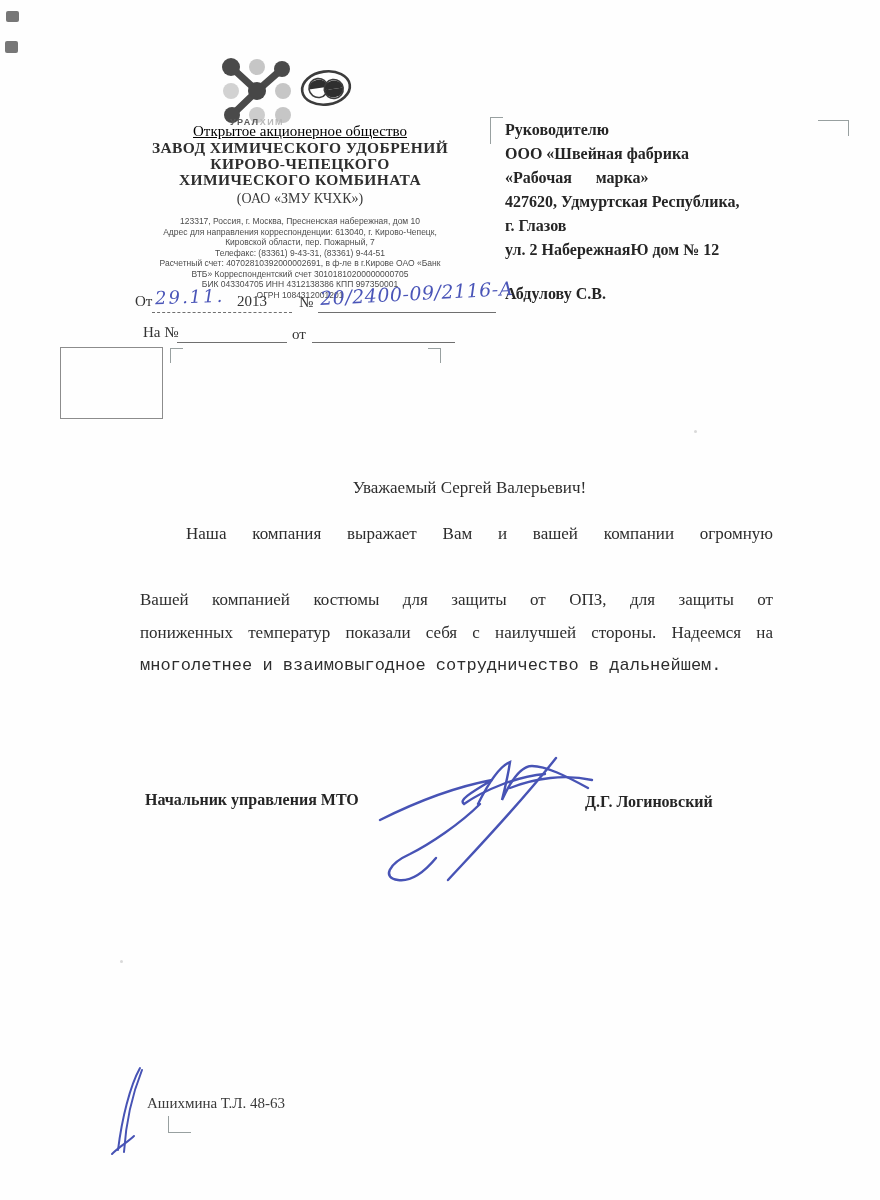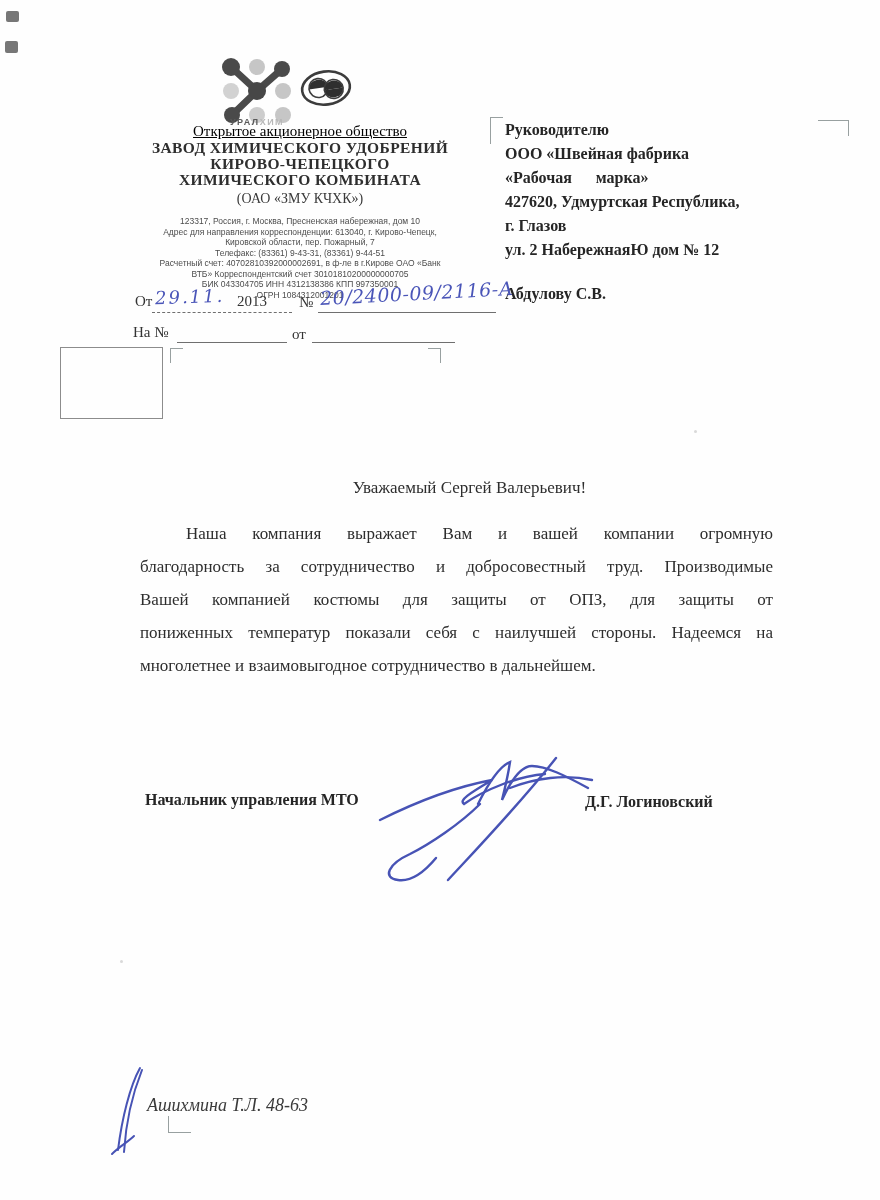--- a/index.html
+++ b/index.html
@@ -21,23 +21,23 @@
   .ref-label{font-size:15px;color:#333;text-align:center;}
   .hand{font-family:"DejaVu Serif",serif;font-style:italic;color:#4a55b8;}
   .uline{border-bottom:1px solid #6f6f6f;height:1px;}
   
   .corner{border-color:#98a0a0;border-style:solid;border-width:0;}
   .stamp-box{border:1px solid #8c8c8c;background:transparent;}
   
   .salutation{left:153px;top:478px;width:633px;text-align:center;font-size:17px;color:#2d2d2d;}
   .body-line{left:140px;width:633px;font-size:17px;color:#2d2d2d;text-align:justify;text-align-last:justify;}
   .body-line.first{text-indent:46px;}
-  .body-line.last{text-align-last:left;}
+  .body-line.last{text-align-last:left;font-family:Liberation Mono, monospace;}
   .sig-label{font-size:16px;font-weight:bold;color:#252525;}
-  .executor{font-size:18px;color:#3a3a3a;font-style:italic;}
+  .executor{font-size:15px;color:#3a3a3a;}
   .speck{background:#d9d9d9;border-radius:50%;}
   .topmark{background:#5f5f5f;border-radius:2px;opacity:.85;}
 </style>
 </head>
 <body>
 
 <div id="page">
 
   <div class="abs topmark" style="left:6px;top:11px;width:13px;height:11px;"></div>
   <div class="abs topmark" style="left:5px;top:41px;width:13px;height:12px;"></div>
@@ -105,32 +105,31 @@
   </div>
 
   <span class="abs ref-label" style="left:135px;top:293px;">От</span>
   <span class="abs hand" style="left:155px;top:286px;font-size:18px;transform:rotate(-2deg);letter-spacing:2px;">29.11.</span>
   <span class="abs ref-label" style="left:237px;top:293px;">2013</span>
   <div class="abs uline" style="left:152px;top:311px;width:140px;border-bottom-style:dashed;"></div>
   <span class="abs ref-label" style="left:299px;top:294px;">№</span>
   <span class="abs hand" style="left:320px;top:282px;font-size:19px;transform:rotate(-3deg);letter-spacing:.5px;">20/2400-09/2116-А</span>
   <div class="abs uline" style="left:318px;top:311px;width:178px;"></div>
 
-  <span class="abs ref-label" style="left:133px;top:324px;">На №</span>
+  <span class="abs ref-label" style="left:143px;top:324px;">На №</span>
   <div class="abs uline" style="left:177px;top:341px;width:110px;"></div>
   <span class="abs ref-label" style="left:292px;top:326px;">от</span>
   <div class="abs uline" style="left:312px;top:341px;width:143px;"></div>
 
   <div class="abs stamp-box" style="left:60px;top:347px;width:101px;height:70px;"></div>
   <div class="abs corner" style="left:170px;top:348px;width:12px;height:14px;border-left-width:1px;border-top-width:1px;"></div>
   <div class="abs corner" style="left:428px;top:348px;width:12px;height:14px;border-top-width:1px;border-right-width:1px;"></div>
 
   <div class="abs salutation">Уважаемый Сергей Валерьевич!</div>
   <div class="abs body-line first" style="top:524px;">Наша компания выражает Вам и вашей компании огромную</div>
-  <div class="abs body-line" style="top:557px;">благодарность за сотрудничество и добросовестный труд. Производимые</div>
   <div class="abs body-line" style="top:590px;">Вашей компанией костюмы для защиты от ОПЗ, для защиты от</div>
   <div class="abs body-line" style="top:623px;">пониженных температур показали себя с наилучшей стороны. Надеемся на</div>
   <div class="abs body-line last" style="top:656px;">многолетнее и взаимовыгодное сотрудничество в дальнейшем.</div>
 
   <div class="abs sig-label" style="left:145px;top:791px;">Начальник управления МТО</div>
   <div class="abs sig-label" style="left:585px;top:793px;">Д.Г. Логиновский</div>
 
   <div class="abs" style="left:360px;top:748px;width:260px;height:160px;">
     <svg width="260" height="160" viewBox="0 0 260 160">
       <g fill="none" stroke="#4753b5" stroke-width="2.4" stroke-linecap="round">

